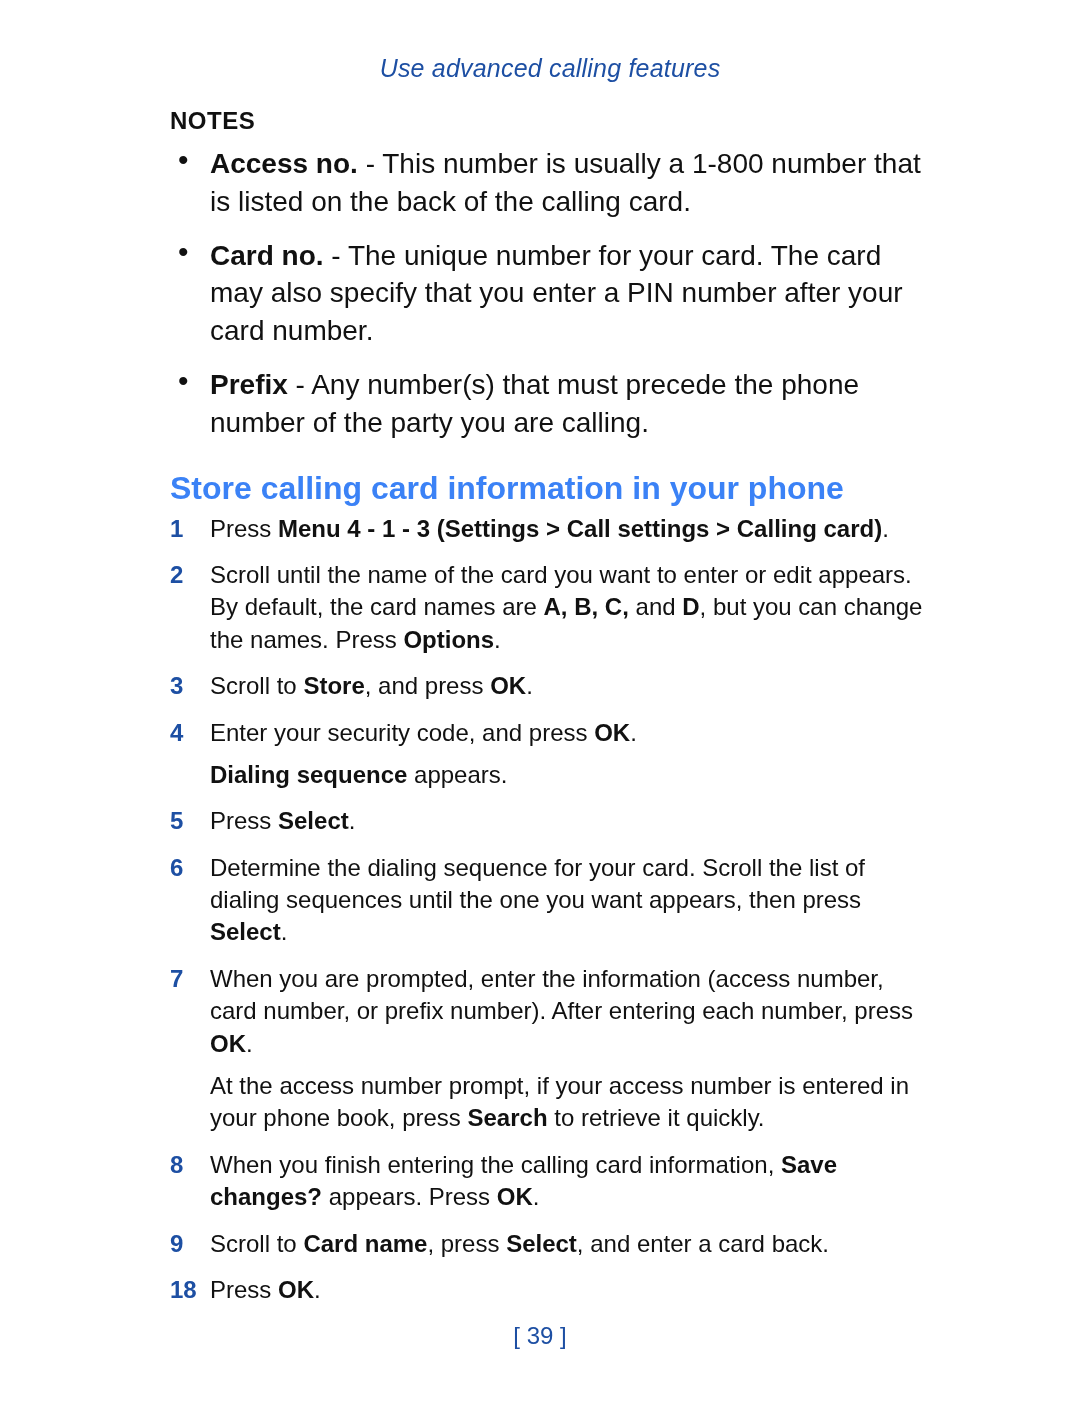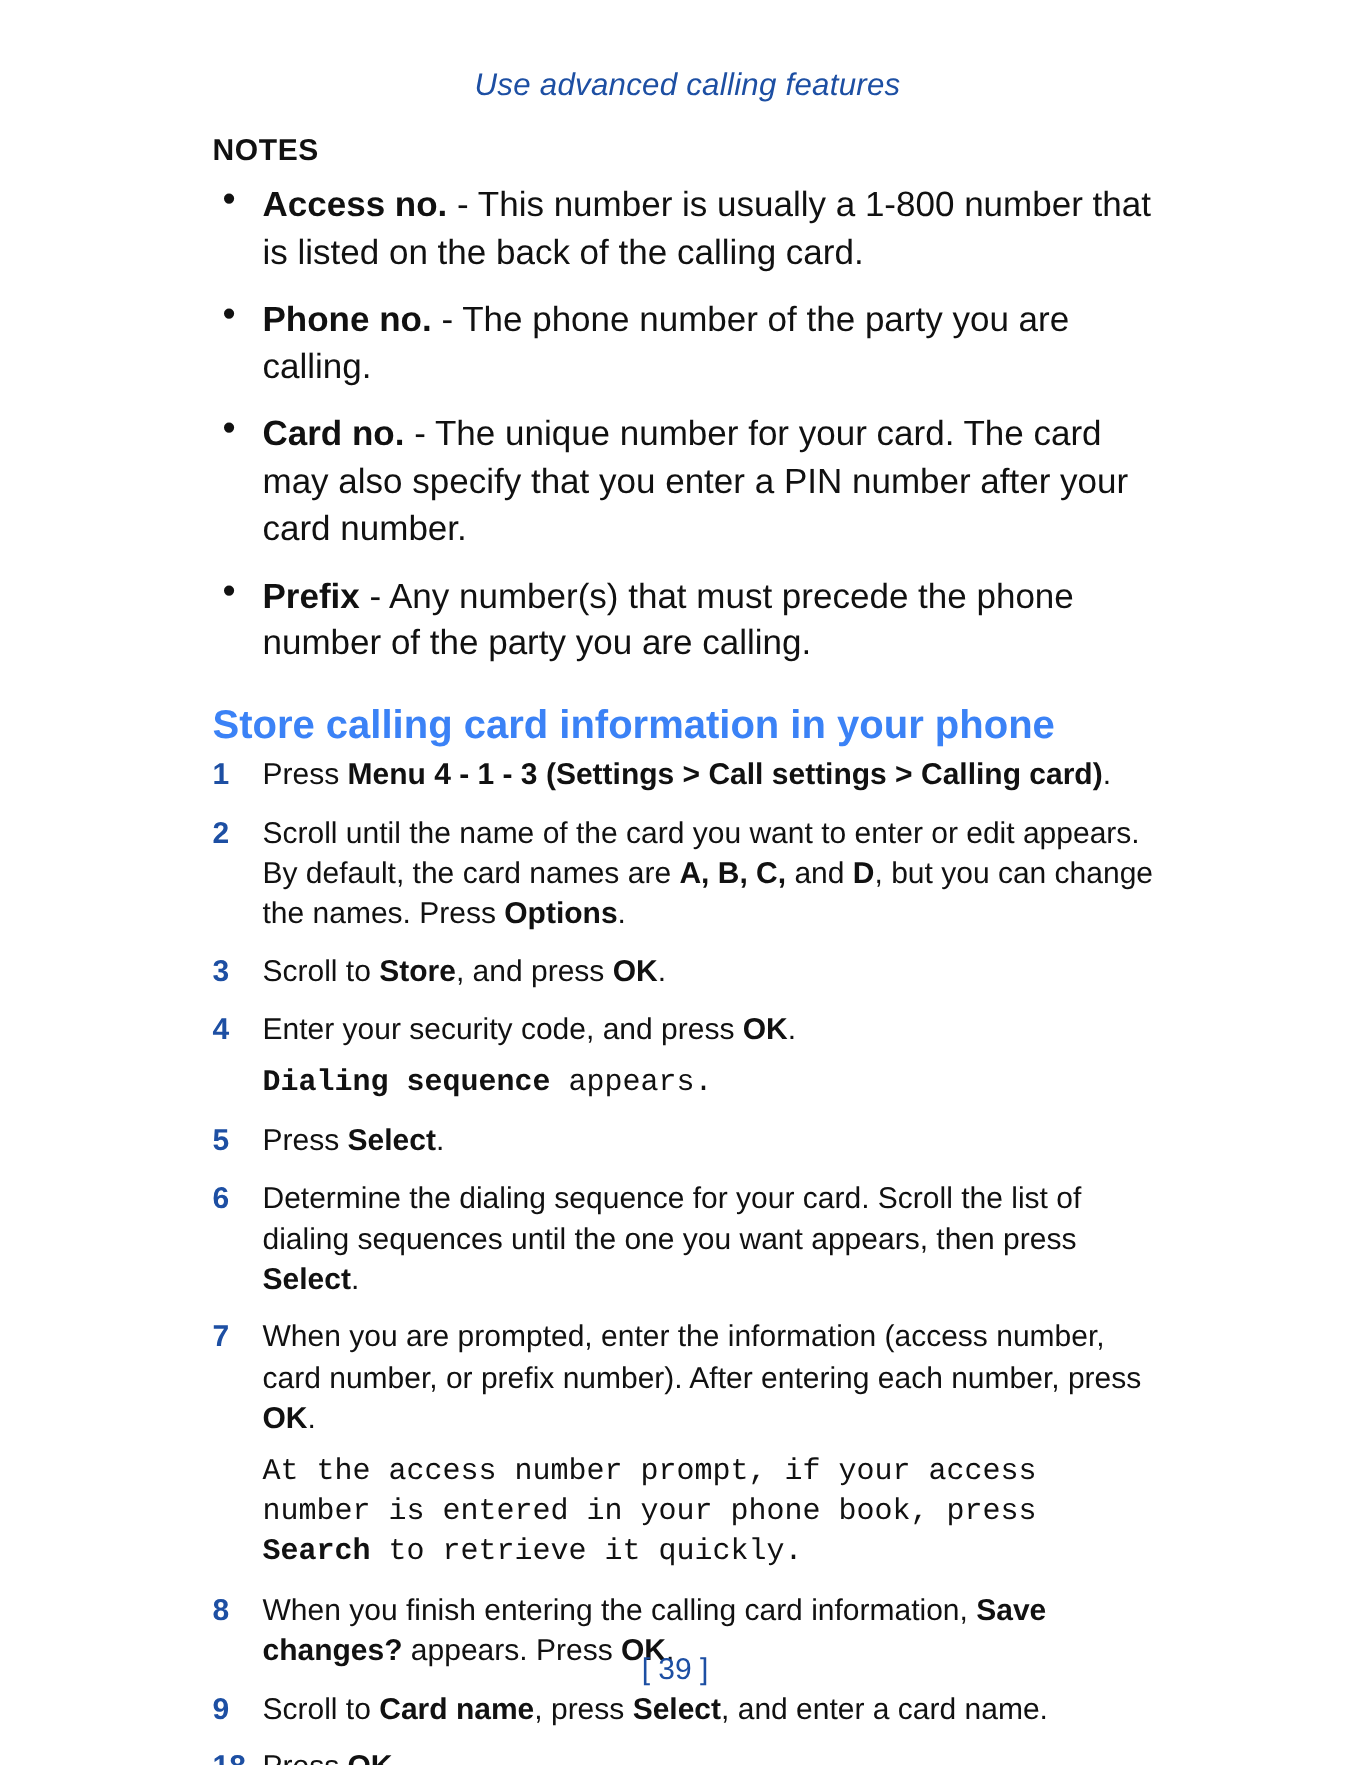--- a/index.html
+++ b/index.html
@@ -75,21 +75,20 @@
     left: 0;
     top: 0;
     width: 30px;
     text-align: left;
     color: #1d4fa3;
     font-weight: 700;
     font-size: 24px;
   }
   ol.steps > li p {
     margin: 10px 0 0 0;
-    font-family: Liberation Mono, monospace;
   }
   .b { font-weight: 700; }
   .page-num {
     position: absolute;
     left: 0;
     width: 1080px;
     top: 1322px;
     text-align: center;
     color: #1d4fa3;
     font-size: 24px;
@@ -100,23 +99,20 @@
 
 <div class="page">
 
   <div class="running-head">Use advanced calling features</div>
 
   <div class="notes-label">NOTES</div>
 
   <ul class="bullets">
     <li>
       <span class="b">Access no.</span><span> - This number is usually a 1-800 number that is listed on the back of the calling card.</span>
-    </li>
-    <li>
-      <span class="b">Phone no.</span><span> - The phone number of the party you are calling.</span>
     </li>
     <li>
       <span class="b">Card no.</span><span> - The unique number for your card. The card may also specify that you enter a PIN number after your card number.</span>
     </li>
     <li>
       <span class="b">Prefix</span><span> - Any number(s) that must precede the phone number of the party you are calling.</span>
     </li>
   </ul>
 
   <h2 class="section">Store calling card information in your phone</h2>
@@ -164,21 +160,21 @@
       </p>
     </li>
 
     <li>
       <span class="num">8</span>
       <span>When you finish entering the calling card information, </span><span class="b">Save changes?</span><span> appears. Press </span><span class="b">OK</span><span>.</span>
     </li>
 
     <li>
       <span class="num">9</span>
-      <span>Scroll to </span><span class="b">Card name</span><span>, press </span><span class="b">Select</span><span>, and enter a card name.</span>
+      <span>Scroll to </span><span class="b">Card name</span><span>, press </span><span class="b">Select</span><span>, and enter a card back.</span>
     </li>
 
     <li>
       <span class="num">18</span>
       <span>Press </span><span class="b">OK</span><span>.</span>
     </li>
 
   </ol>
 
 </div>

